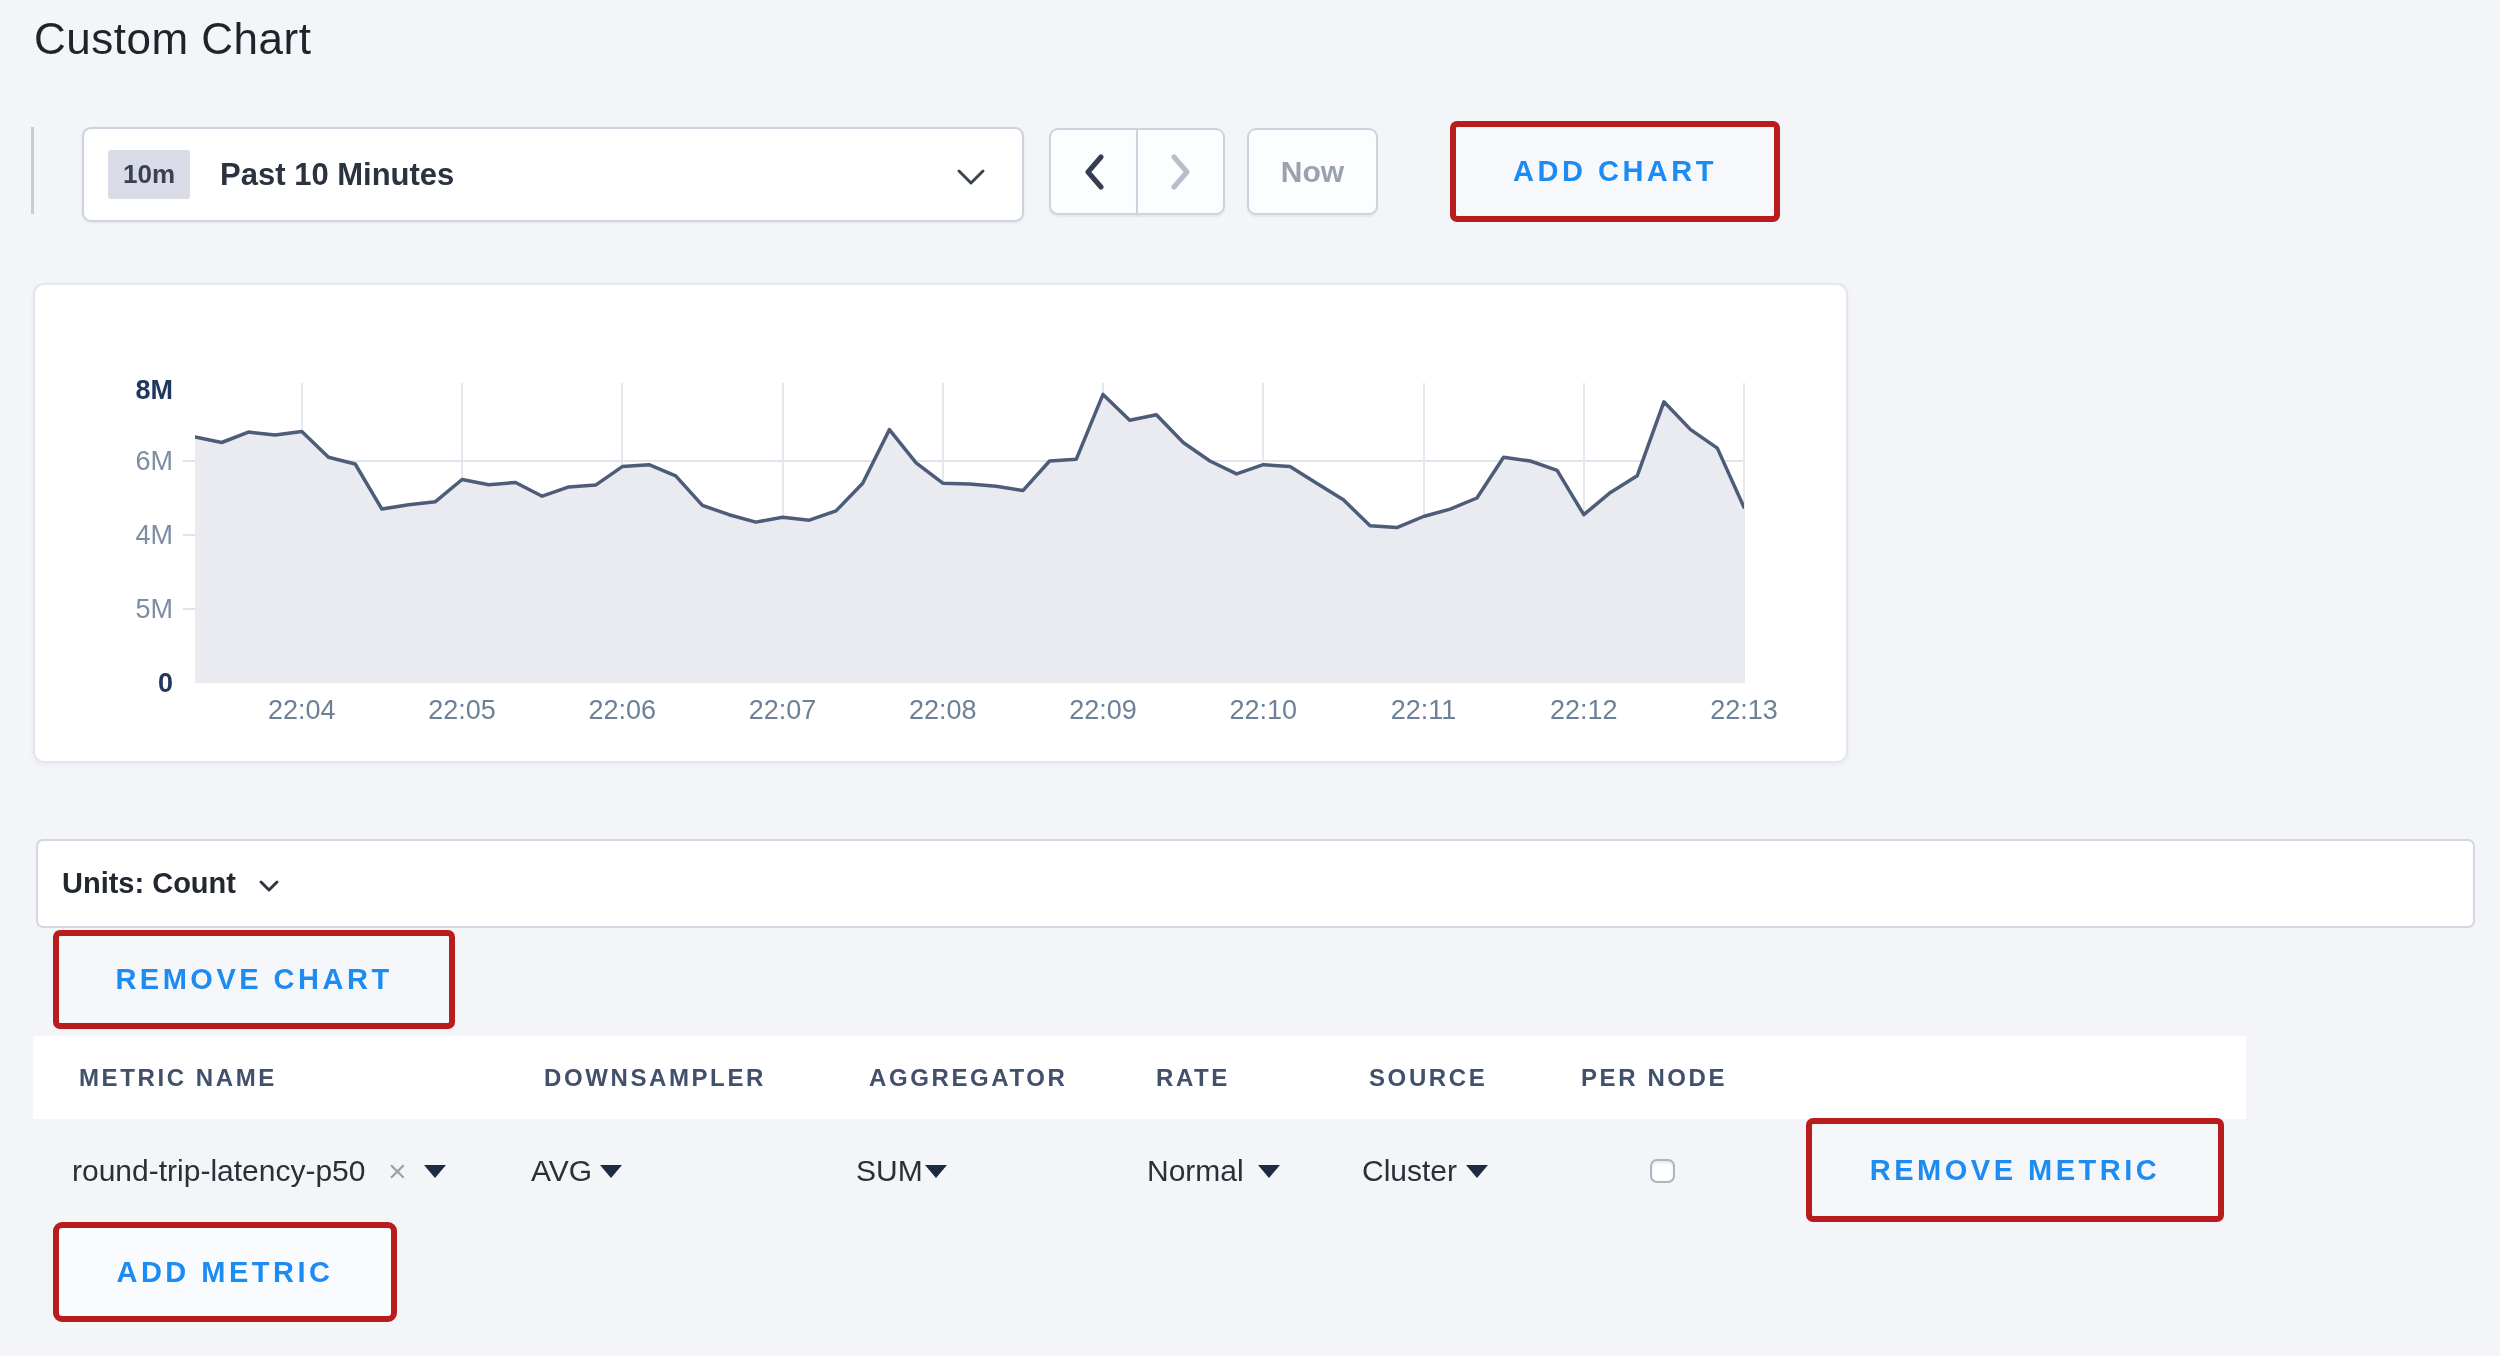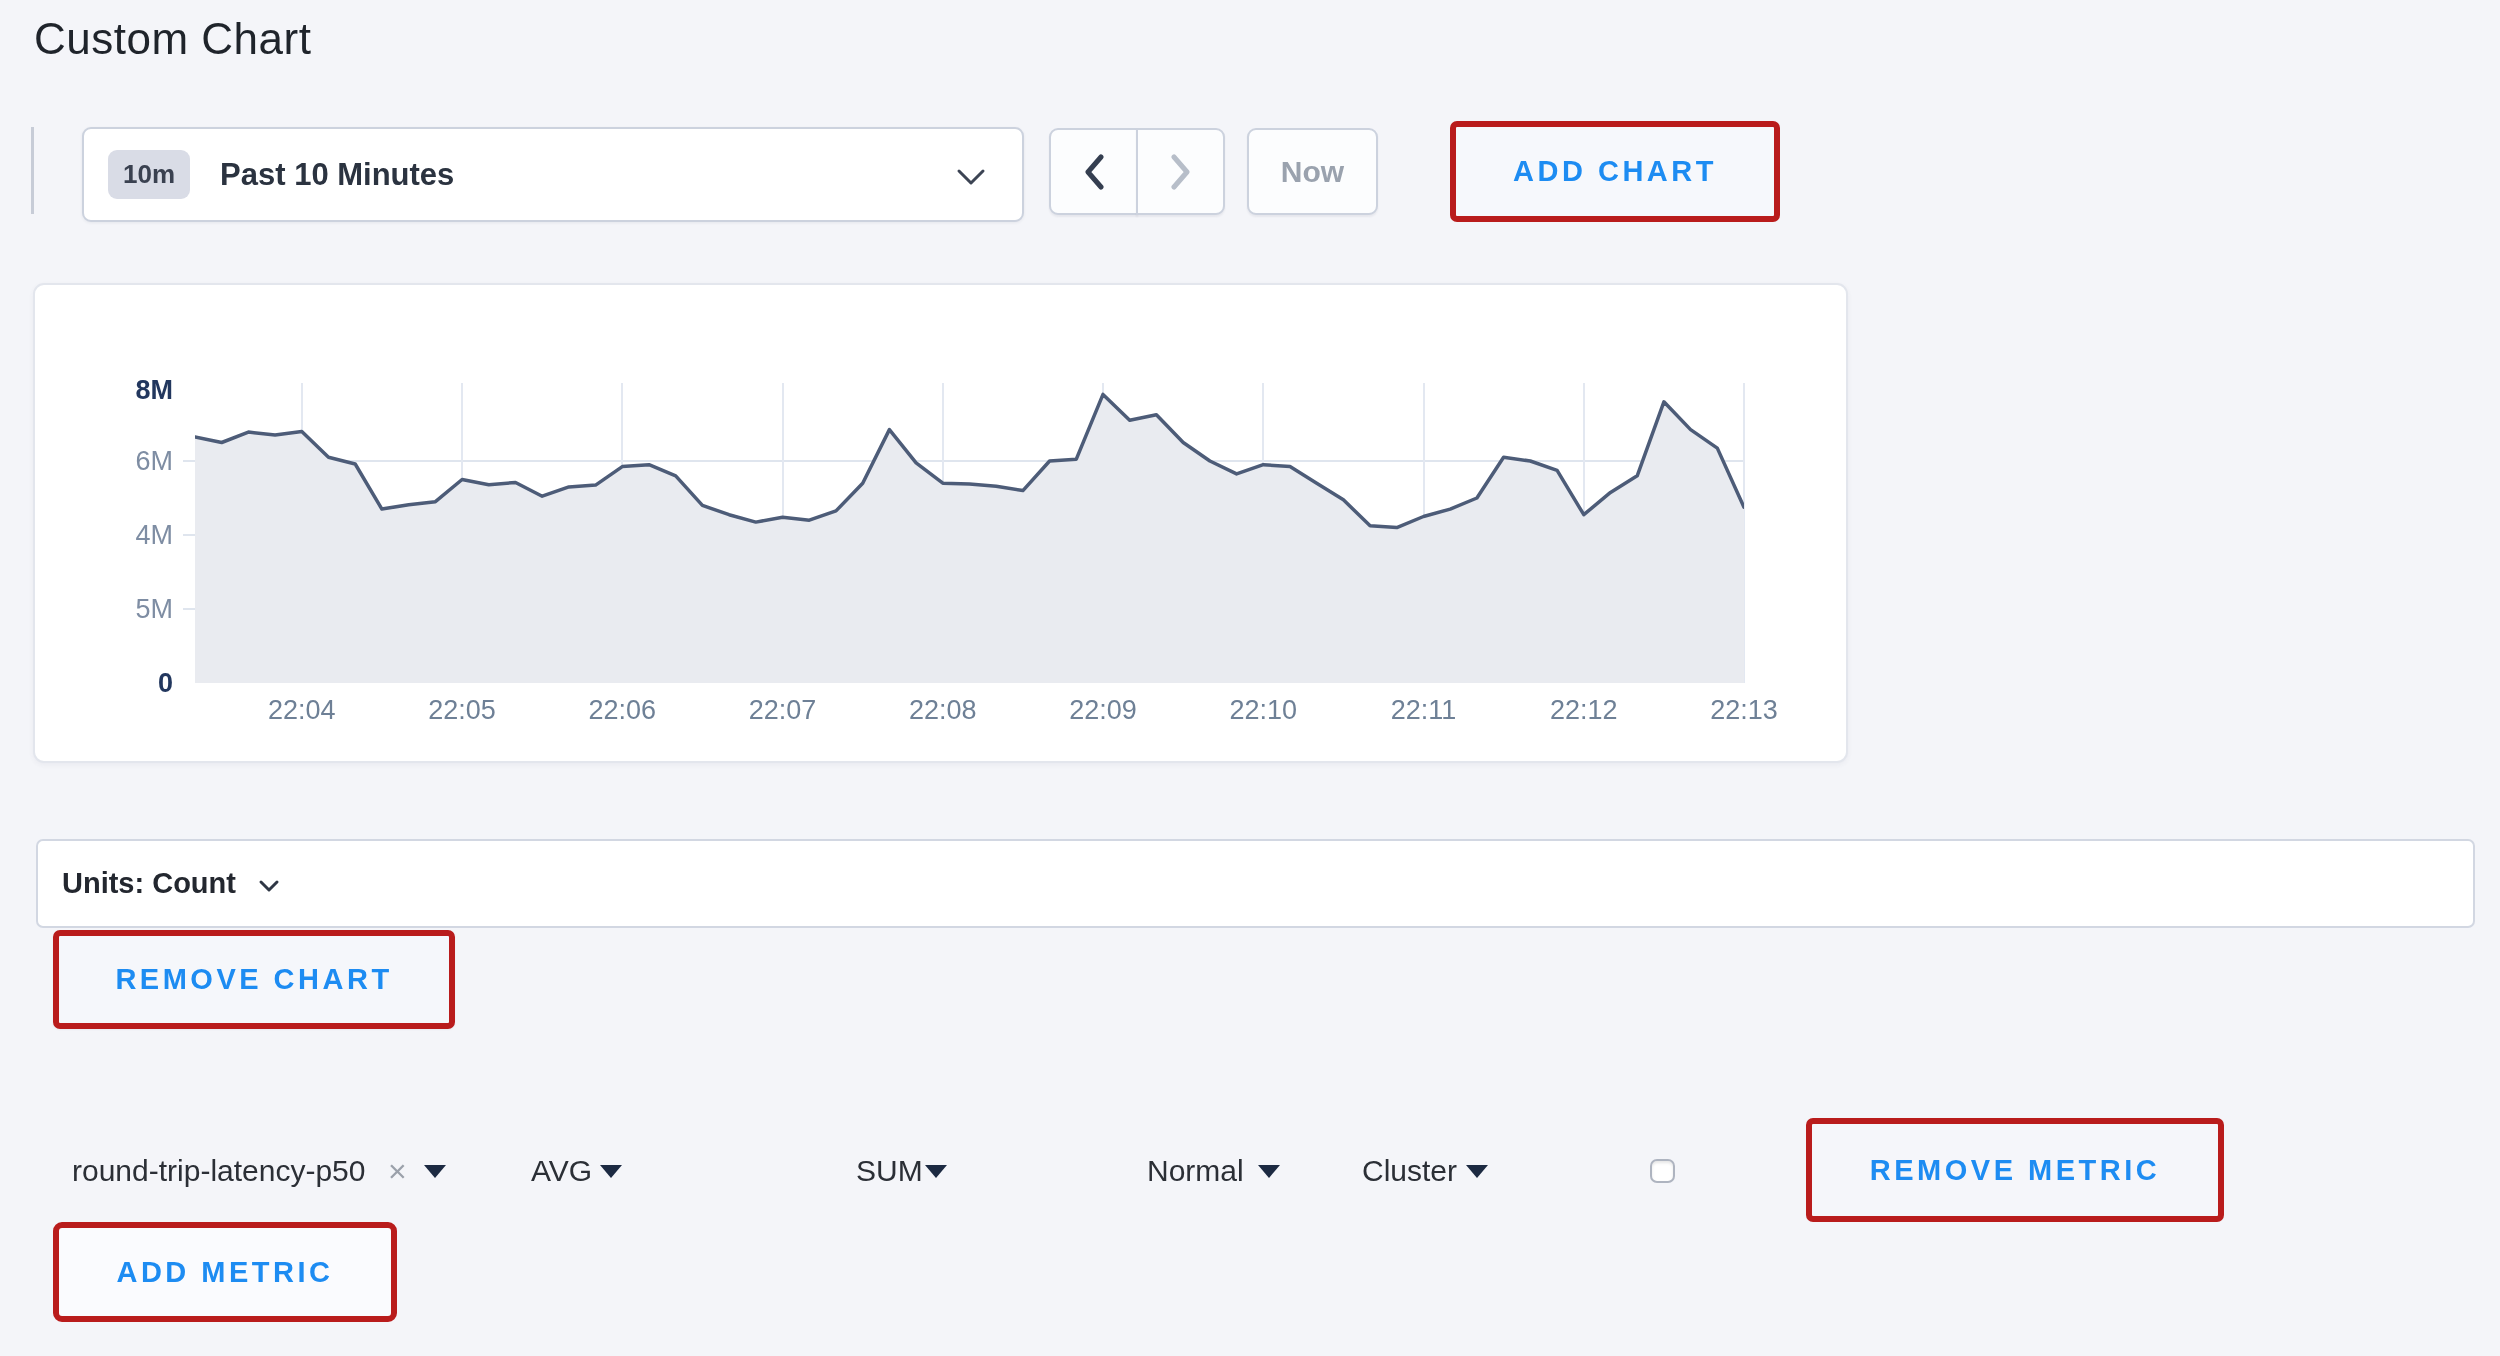--- a/index.html
+++ b/index.html
@@ -10,21 +10,21 @@
   .abs { position:absolute; }
 
   
   #page-title { left:34px; top:14px; font-size:44px; font-weight:400; color:#1f242b; letter-spacing:.5px; }
 
   #toolbar-divider { left:31px; top:127px; width:3px; height:87px; background:#c7ccd7; }
 
   #time-picker { left:82px; top:127px; width:942px; height:95px; background:#ffffff;
     border:2px solid #ccd2de; border-radius:9px; display:flex; align-items:center;
     box-shadow:0 1px 3px rgba(50,60,90,.08); cursor:pointer; }
-  #time-badge { margin-left:24px; padding:9px 15px; background:#d9dce6; border-radius:9px;
+  #time-badge { margin-left:24px; padding:9px 15px; background:#d9dce6; border-radius:3px;
     font-size:26px; font-weight:700; color:#3a4150; }
   #time-label { margin-left:30px; font-size:31px; font-weight:700; color:#2b3340; }
   #time-chevron { position:absolute; right:36px; top:39px; }
 
   .nav-btn { top:128px; width:89px; height:87px; background:#fcfdfe; border:2px solid #ccd2de;
     display:flex; align-items:center; justify-content:center; cursor:pointer;
     box-shadow:0 2px 2px rgba(50,60,90,.07); }
   #nav-prev { left:1049px; border-radius:9px 0 0 9px; }
   #nav-next { left:1136px; border-radius:0 9px 9px 0; }
 
@@ -170,20 +170,28 @@
       <svg class="icon" width="22" height="14" viewBox="0 0 22 14">
           <polyline points="3,3 11,11 19,3" fill="none" stroke="#2f3745" stroke-width="3" stroke-linecap="round" stroke-linejoin="round"></polyline>
         </svg>
     </span>
   </div>
 
   <div class="abs ghost-btn" id="remove-chart-button">
     <span>REMOVE CHART</span>
   </div>
 
+  <div class="abs" id="table-header">
+    <span class="th" style="left:46px">METRIC NAME</span>
+    <span class="th" style="left:511px">DOWNSAMPLER</span>
+    <span class="th" style="left:836px">AGGREGATOR</span>
+    <span class="th" style="left:1123px">RATE</span>
+    <span class="th" style="left:1336px">SOURCE</span>
+    <span class="th" style="left:1548px">PER NODE</span>
+  </div>
 
   <div class="abs" id="metric-row">
     <span class="cell-text" style="left:72px">round-trip-latency-p50</span>
     <span class="cell-text" style="left:388px" id="metric-remove-x">×</span>
     <span class="caret" style="left:424px"></span>
 
     <span class="cell-text" style="left:531px">AVG</span>
     <span class="caret" style="left:600px"></span>
 
     <span class="cell-text" style="left:856px">SUM</span>

